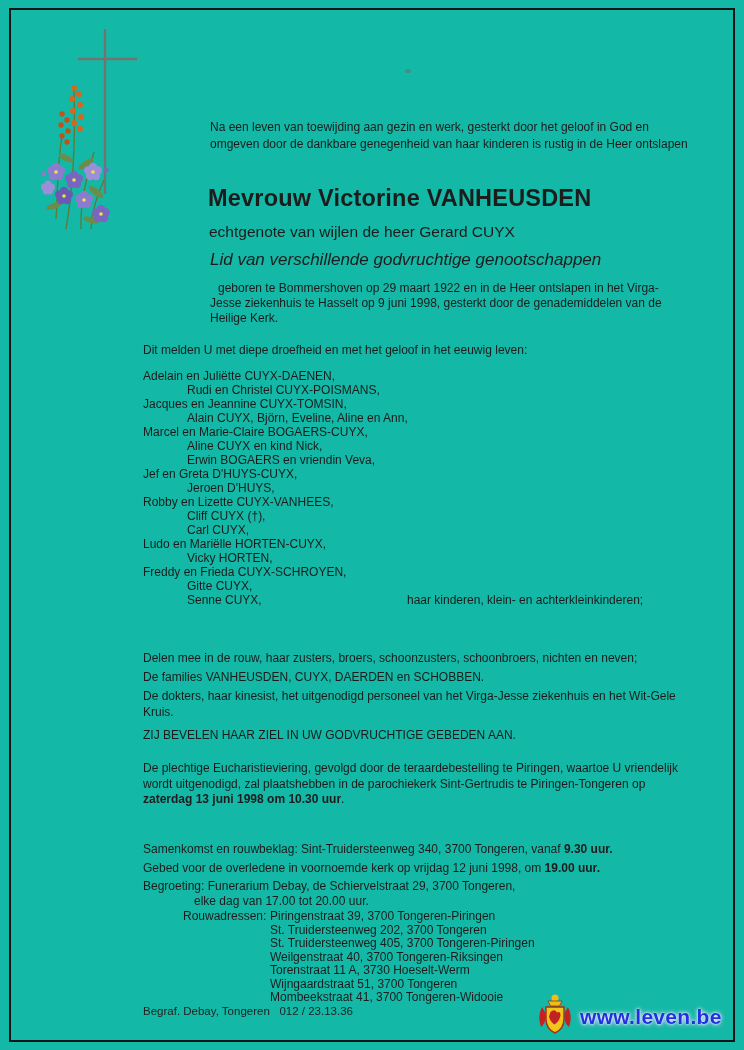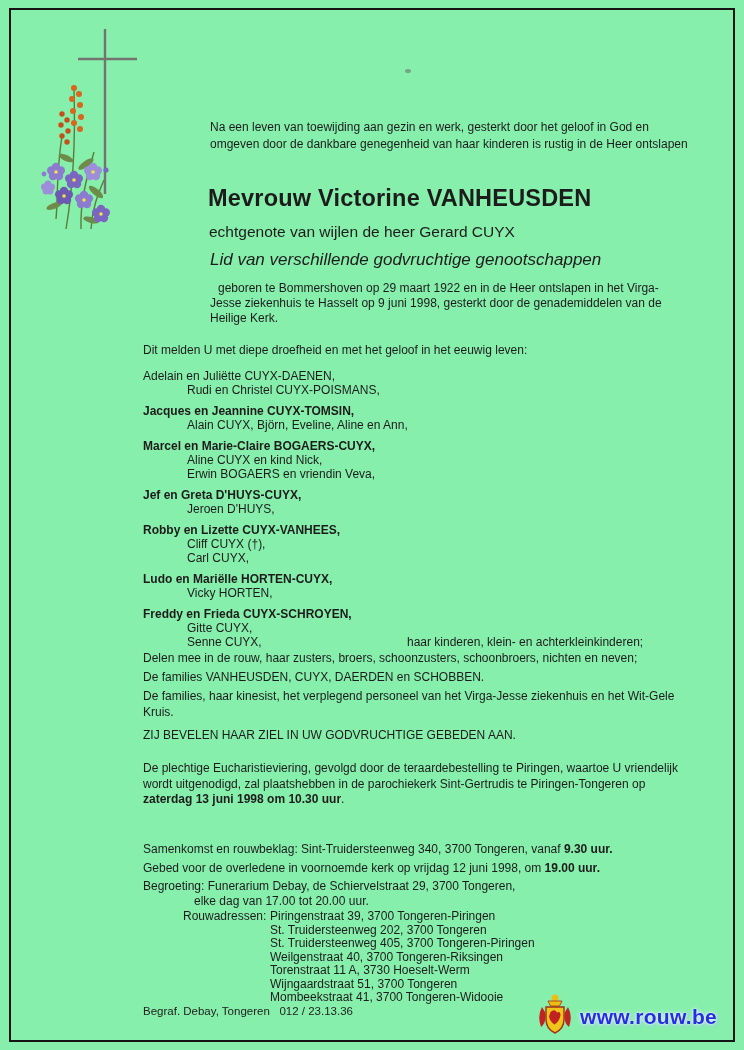--- a/index.html
+++ b/index.html
@@ -4,42 +4,42 @@
 <style>
   * { margin:0; padding:0; box-sizing:border-box; }
   html,body { width:744px; height:1050px; }
   body {
     background:#ffffff;
     font-family:"Liberation Sans", sans-serif;
     color:#1c1c1c;
     position:relative;
     overflow:hidden;
   }
-  .page { position:absolute; inset:0; background:#86efac; }
+  .page { position:absolute; inset:0; background:#14b8a6; }
   .frame {
     position:absolute; top:8px; left:9px; right:9px; bottom:8px;
     border:2px solid #151515; pointer-events:none;
   }
   .speck {
     position:absolute; left:405px; top:69px; width:6px; height:4px;
     background:#6a6a66; border-radius:50%; opacity:.55;
   }
   .floral { position:absolute; left:36px; top:24px; width:110px; height:210px; }
 
   .block { position:absolute; font-size:12px; line-height:16px; }
   .intro      { left:210px; top:119px; width:478px; line-height:16.5px; }
   .title      { position:absolute; left:208px; top:185px; font-size:23.5px; font-weight:bold; letter-spacing:.2px; }
   .spouse     { left:209px; top:224px; font-size:15.5px; }
   .membership { left:210px; top:252px; font-size:17px; font-style:italic; }
   .lifedates  { left:210px; top:281px; width:452px; line-height:15px; text-indent:8px; }
   .announce   { left:143px; top:342px; }
 
   .family { position:absolute; left:143px; top:369px; width:548px; font-size:12px; }
   .fam-row { line-height:14px; position:relative; }
-  .fam-row.gs { margin-top:7px;font-weight:bold; }
+  .fam-row.gs { margin-top:0; }
   .fam-row.i1 { padding-left:44px; }
   .children-note { position:absolute; left:264px; top:0; }
 
   .delen      { left:143px; top:650px; width:560px; }
   .defam      { left:143px; top:669px; width:560px; }
   .dokters    { left:143px; top:689px; width:548px; line-height:15.5px; }
   .zij        { left:143px; top:727px; width:560px; }
   .funeral    { left:143px; top:761px; width:548px; line-height:15.5px; }
   .samenkomst { left:143px; top:841px; width:580px; }
   .gebed      { left:143px; top:860px; width:580px; }
@@ -201,21 +201,21 @@
     <div class="fam-row gs"><span>Freddy en Frieda CUYX-SCHROYEN,</span></div>
     <div class="fam-row i1"><span>Gitte CUYX,</span></div>
     <div class="fam-row i1">
       <span>Senne CUYX,</span>
       <span class="children-note">haar kinderen, klein- en achterkleinkinderen;</span>
     </div>
   </div>
 
   <p class="delen block">Delen mee in de rouw, haar zusters, broers, schoonzusters, schoonbroers, nichten en neven;</p>
   <p class="defam block">De families VANHEUSDEN, CUYX, DAERDEN en SCHOBBEN.</p>
-  <p class="dokters block">De families, haar kinesist, het verplegend personeel van het Virga-Jesse ziekenhuis en het Wit-Gele Kruis.</p>
+  <p class="dokters block">De dokters, haar kinesist, het uitgenodigd personeel van het Virga-Jesse ziekenhuis en het Wit-Gele Kruis.</p>
   <p class="zij block">ZIJ BEVELEN HAAR ZIEL IN UW GODVRUCHTIGE GEBEDEN AAN.</p>
 
   <p class="funeral block"><span>De plechtige Eucharistieviering, gevolgd door de teraardebestelling te Piringen, waartoe U vriendelijk wordt uitgenodigd, zal plaatshebben in de parochiekerk Sint-Gertrudis te Piringen-Tongeren op </span><b>zaterdag 13 juni 1998 om 10.30 uur</b><span>.</span></p>
 
   <p class="samenkomst block"><span>Samenkomst en rouwbeklag: Sint-Truidersteenweg 340, 3700 Tongeren, vanaf </span><b>9.30 uur.</b></p>
 
   <p class="gebed block"><span>Gebed voor de overledene in voornoemde kerk op vrijdag 12 juni 1998, om </span><b>19.00 uur.</b></p>
 
   <p class="begroeting block"><span class="bg1">Begroeting: Funerarium Debay, de Schiervelstraat 29, 3700 Tongeren,</span><br><span class="bg2">elke dag van 17.00 tot 20.00 uur.</span></p>
 
@@ -236,15 +236,15 @@
 
   <div class="watermark">
     <svg width="38" height="48" viewBox="0 0 38 48">
       <path d="M6 14 Q1 23 5 34 Q11 29 9 19 Z" fill="#c32222"></path>
       <path d="M32 14 Q37 23 33 34 Q27 29 29 19 Z" fill="#c32222"></path>
       <circle cx="19" cy="5" r="3.5" fill="#eebf12"></circle>
       <path d="M12 8 h14 l-2.5 5 h-9 Z" fill="#eebf12" stroke="#a03016" stroke-width="0.8"></path>
       <path d="M10 14 h18 v12 q0 10 -9 14 q-9 -4 -9 -14 Z" fill="#f0c419" stroke="#a03016" stroke-width="1.4"></path>
       <path d="M14.5 19 q4 -3.5 6.5 0.5 q3.5 -2 3.5 3 q-1.5 6.5 -6 9 q-4.5 -3 -5.5 -8 Z" fill="#c32222"></path>
     </svg>
-    <span class="watermark-text">www.rouw.be</span>
+    <span class="watermark-text">www.leven.be</span>
   </div>
 </div>
 
 </body></html>

